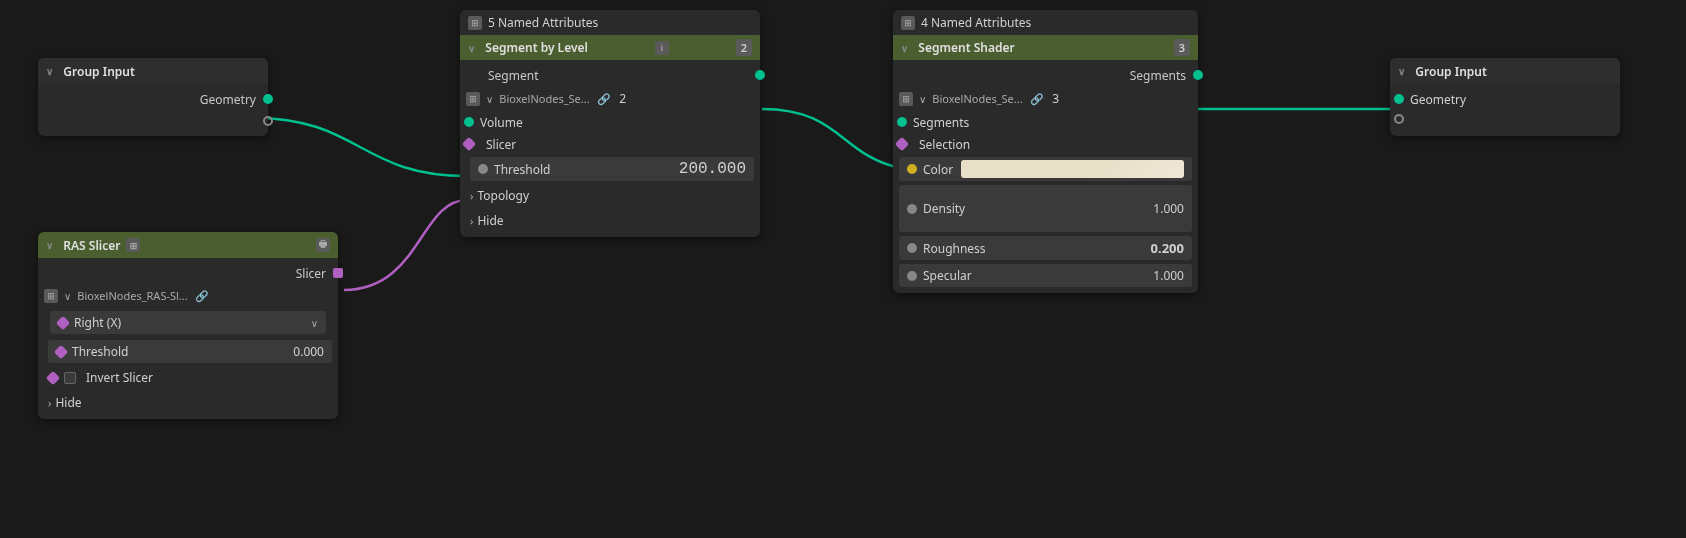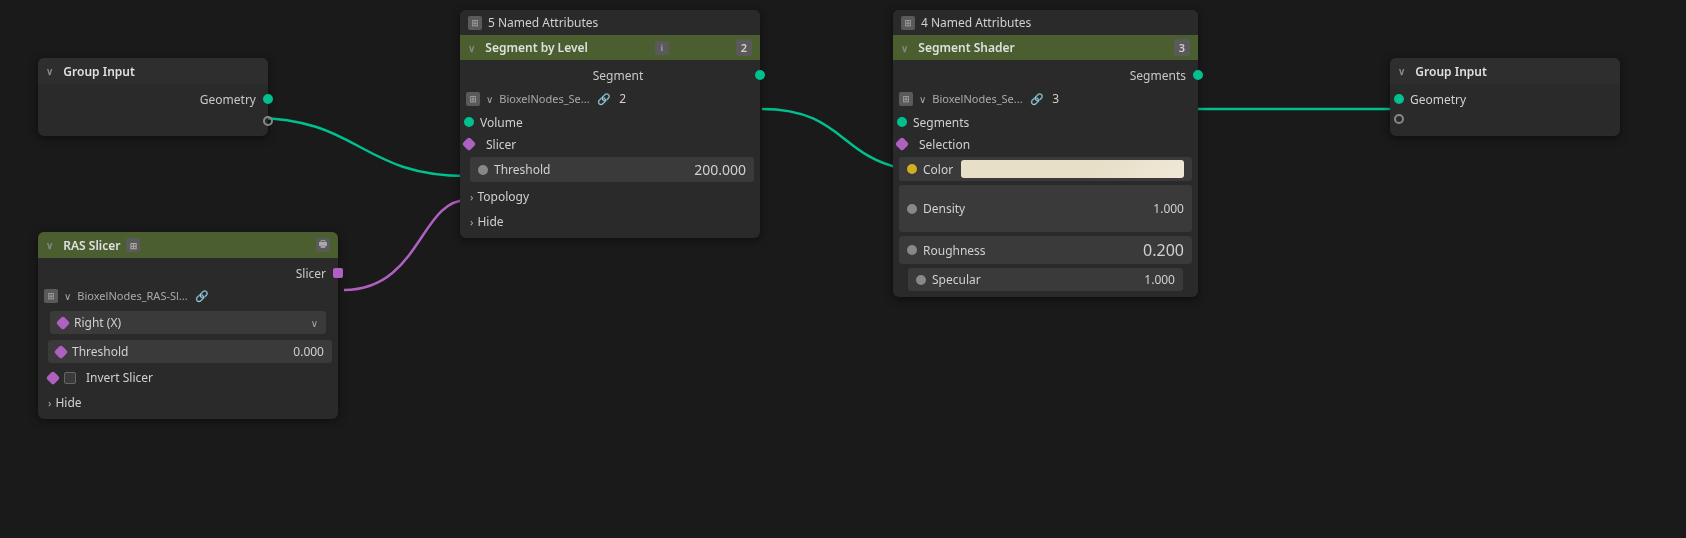--- a/index.html
+++ b/index.html
@@ -274,21 +274,21 @@
     </div>
 
     <div class="node-subheader">
       <span class="collapse-arrow">∨</span>
       <span>Segment by Level</span>
       <span class="icon-node" style="margin-left:auto;">ℹ</span>
       <span class="badge">2</span>
     </div>
     <div class="node-body">
 
-      <div class="node-row" style="justify-content: center; padding-right: 12px; position: relative; padding-left: 28px;">
+      <div class="node-row" style="justify-content: flex-start; padding-right: 12px; position: relative; padding-left: 28px;">
         <span class="label">Segment</span>
         <span class="socket green" style="position: absolute; right: -5px; top: 50%; transform: translateY(-50%);"></span>
       </div>
 
       <div class="subrow" style="padding: 4px 6px;">
         <span class="icon-node">⊞</span>
         <span style="font-size:10px; color:#aaa; margin:0 2px;">∨</span>
         <span class="label" style="font-size:11px; color:#aaa;">BioxelNodes_Se...</span>
         <span class="link-icon" style="margin-left:4px;">🔗</span>
         <span class="badge" style="margin-left:4px;">2</span>
@@ -301,21 +301,21 @@
 
       <div class="node-row socket-row">
         <span class="socket purple socket-left" style="transform: rotate(45deg); border-radius:2px;"></span>
         <span style="font-size:12px; margin-left:6px;">Slicer</span>
       </div>
 
       <div style="padding: 2px 6px;">
         <div class="value-box" style="display:flex; align-items:center; background:#3a3a3a; border-radius:3px; padding: 3px 8px;">
           <span class="socket gray" style="margin-right:6px; flex-shrink:0;"></span>
           <span style="font-size:12px;">Threshold</span>
-          <span style="font-size:14px; margin-left:auto;">200.000</span>
+          <span style="font-size:16px; margin-left:auto;font-family:Liberation Mono, monospace;">200.000</span>
         </div>
       </div>
 
       <div class="node-row" style="padding: 4px 10px;">
         <span style="font-size:11px; color:#aaa; margin-right:4px;">›</span>
         <span style="font-size:12px;">Topology</span>
       </div>
 
       <div class="node-row" style="padding: 4px 10px;">
         <span style="font-size:11px; color:#aaa; margin-right:4px;">›</span>
@@ -374,25 +374,25 @@
           <span class="socket gray" style="margin-right:6px; flex-shrink:0;"></span>
           <span style="font-size:12px;">Density</span>
           <span style="font-size:12px; margin-left:auto;">1.000</span>
         </div>
       </div>
 
       <div style="padding: 2px 6px;">
         <div style="display:flex; align-items:center; background:#3a3a3a; border-radius:4px; padding: 3px 8px;">
           <span class="socket gray" style="margin-right:6px; flex-shrink:0;"></span>
           <span style="font-size:12px;">Roughness</span>
-          <span style="font-size:16px; margin-left:auto;">0.200</span>
-        </div>
-      </div>
-
-      <div style="padding: 2px 15px;">
+          <span style="font-size:13px; margin-left:auto;font-weight:bold;">0.200</span>
+        </div>
+      </div>
+
+      <div style="padding: 2px 6px;">
         <div style="display:flex; align-items:center; background:#3a3a3a; border-radius:3px; padding: 3px 8px;">
           <span class="socket gray" style="margin-right:6px; flex-shrink:0;"></span>
           <span style="font-size:12px;">Specular</span>
           <span style="font-size:12px; margin-left:auto;">1.000</span>
         </div>
       </div>
     </div>
   </div>
 
   <div class="node" style="left: 1390px; top: 58px; width: 230px;">

